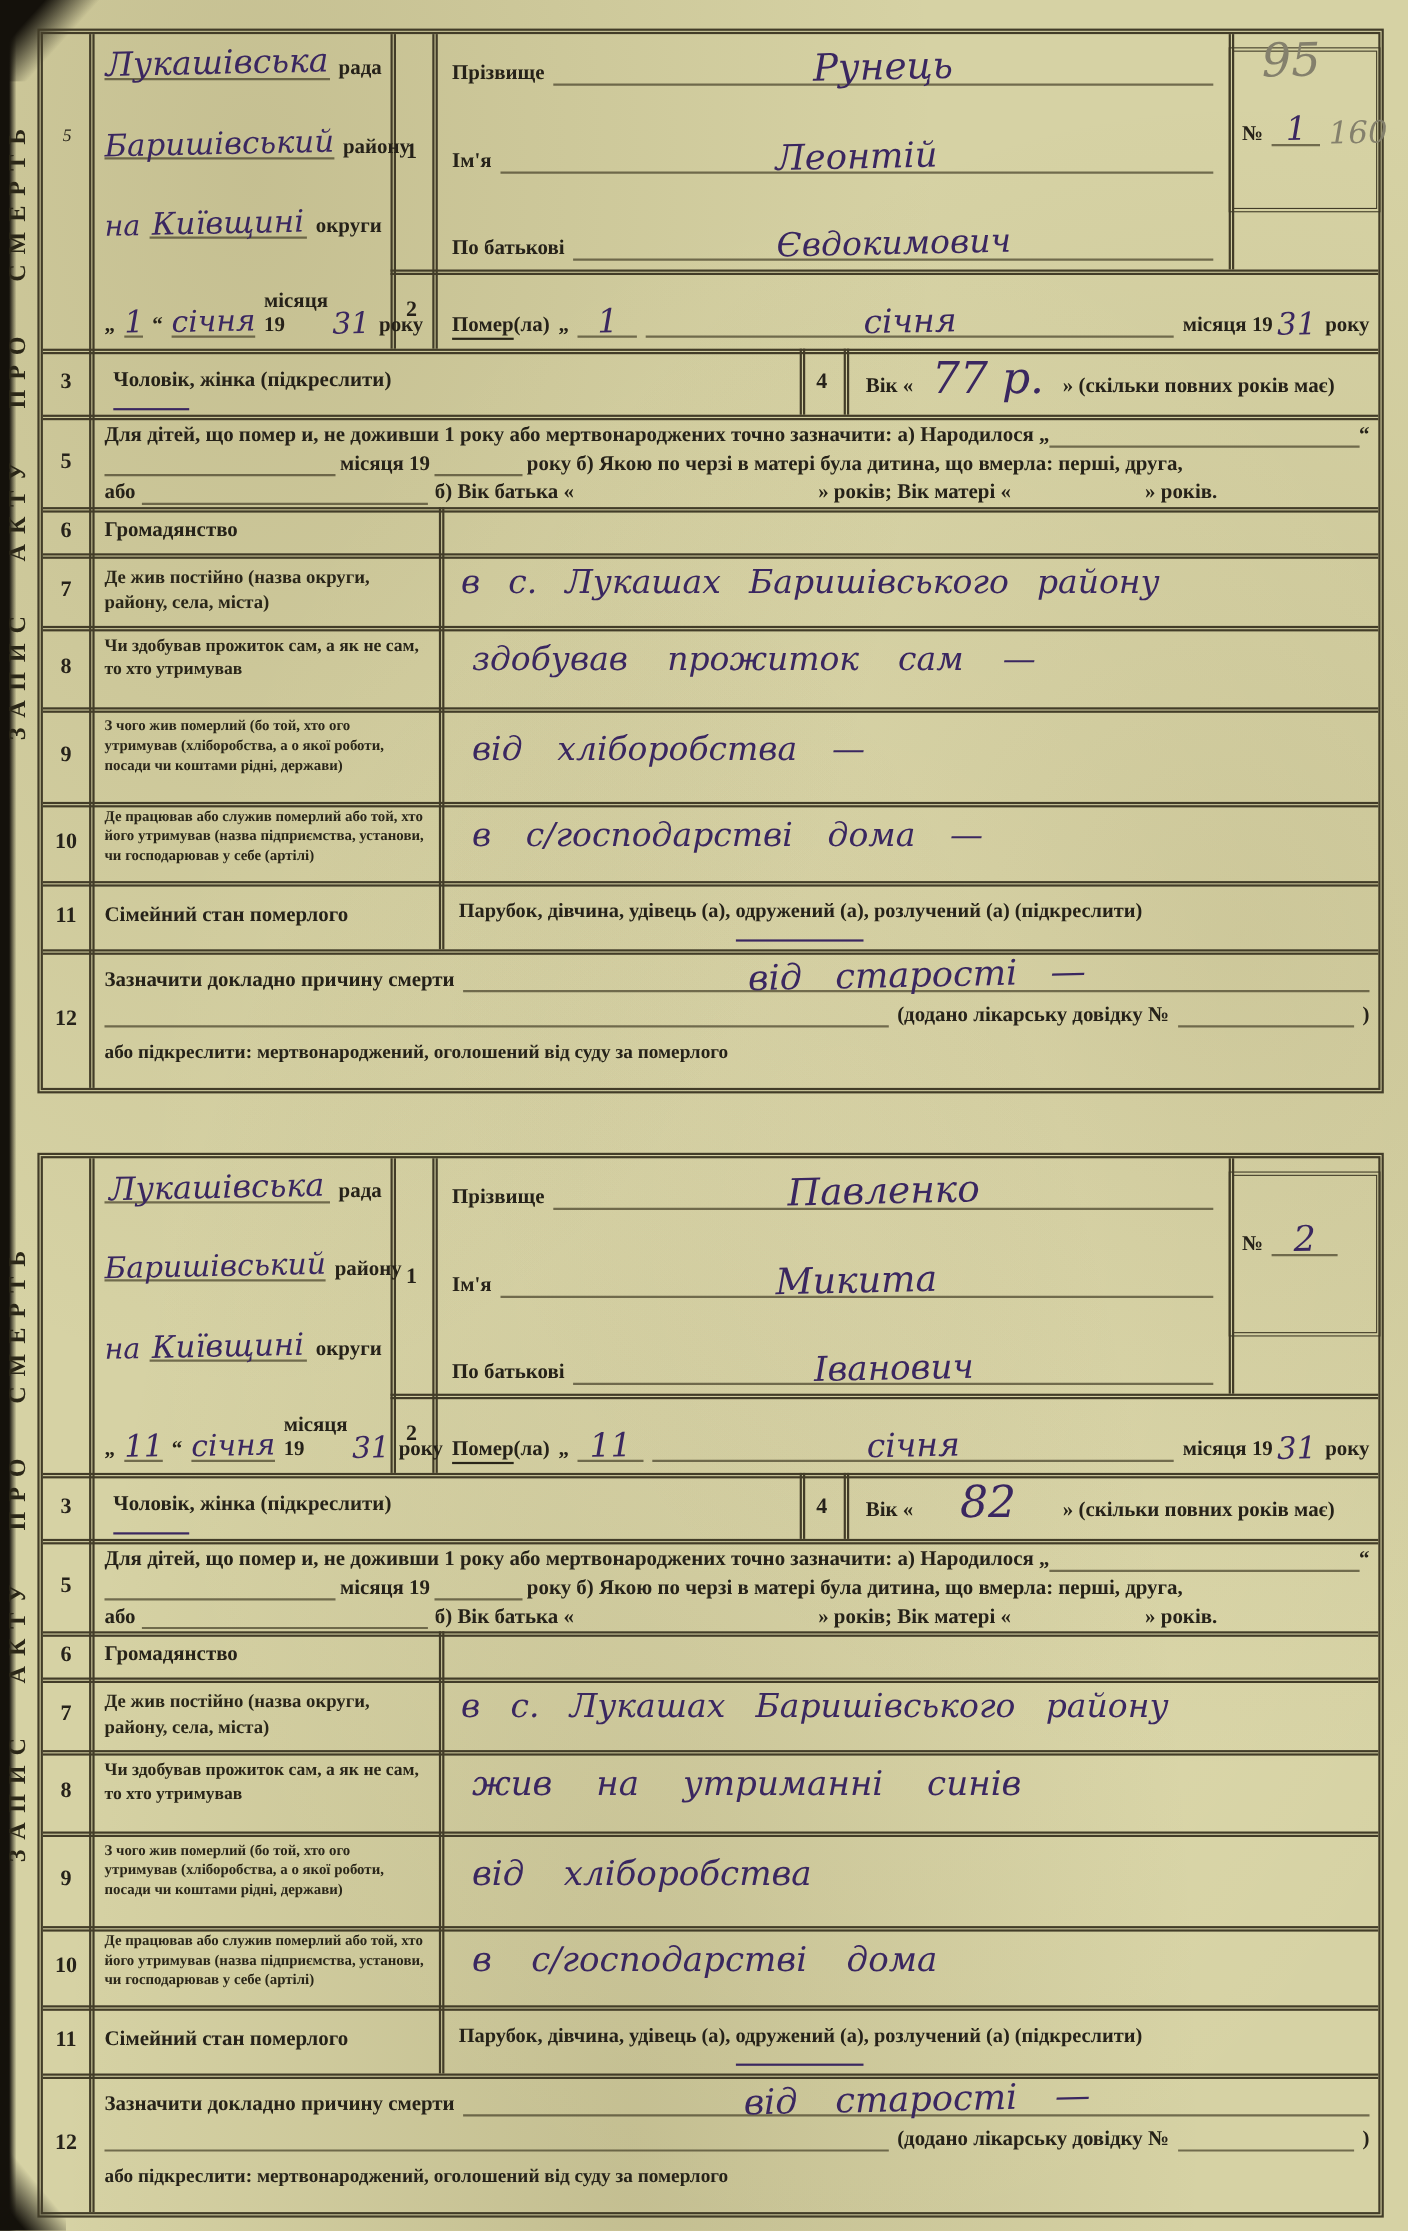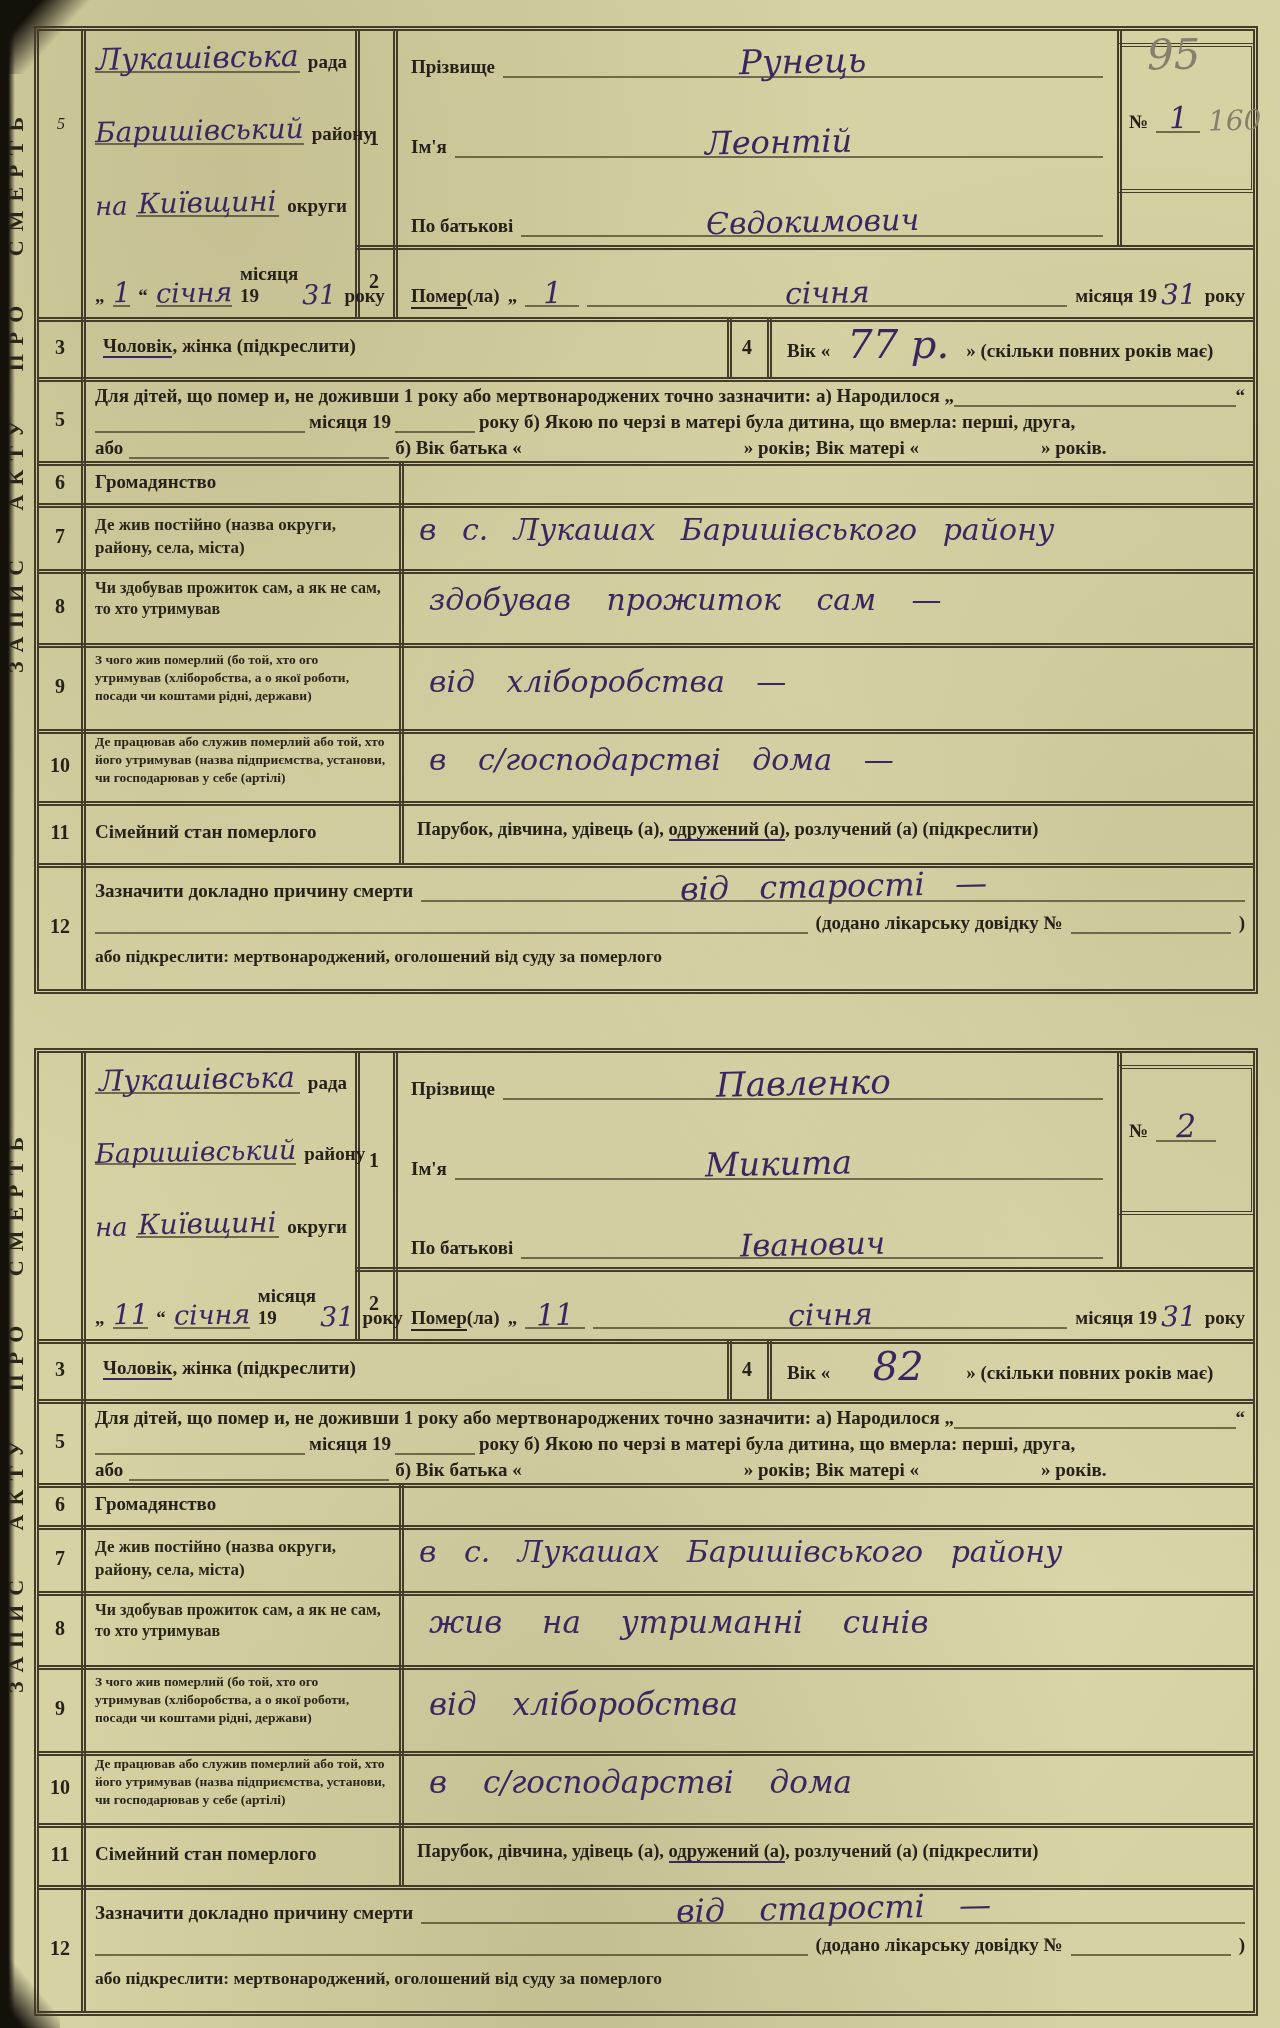--- a/index.html
+++ b/index.html
@@ -44,21 +44,21 @@
 
   .seat{border-bottom:2px solid rgba(58,52,30,.65);display:inline-flex;
     justify-content:center;align-items:flex-end;}
   .hw{font-family:"DejaVu Serif", serif;font-style:italic;color:#3a2760;
     line-height:.85;white-space:nowrap;transform:rotate(-1.2deg);}
   .pencil{color:#84806c;}
   .entry-line{display:flex;align-items:flex-end;gap:8px;}
   .cell-num{position:absolute;display:flex;align-items:center;justify-content:center;
     font-weight:700;font-size:20px;color:#26221a;}
   .u-print{border-bottom:2px solid #2a2619;padding-bottom:1px;}
-  .u-ink{border-bottom:2.5px solid #3a2760;padding-bottom:0;}
+  .u-ink{border-bottom:2.5px solid #3a2760;padding-bottom:15px;}
   .abs{position:absolute;}
 </style>
 </head>
 <body>
 
 <div class="photo-edge"></div>
 <div class="photo-corner"></div>
 <div class="photo-corner-b"></div>
 
 <div class="side-label" id="side1">ЗАПИС АКТУ ПРО СМЕРТЬ</div>

